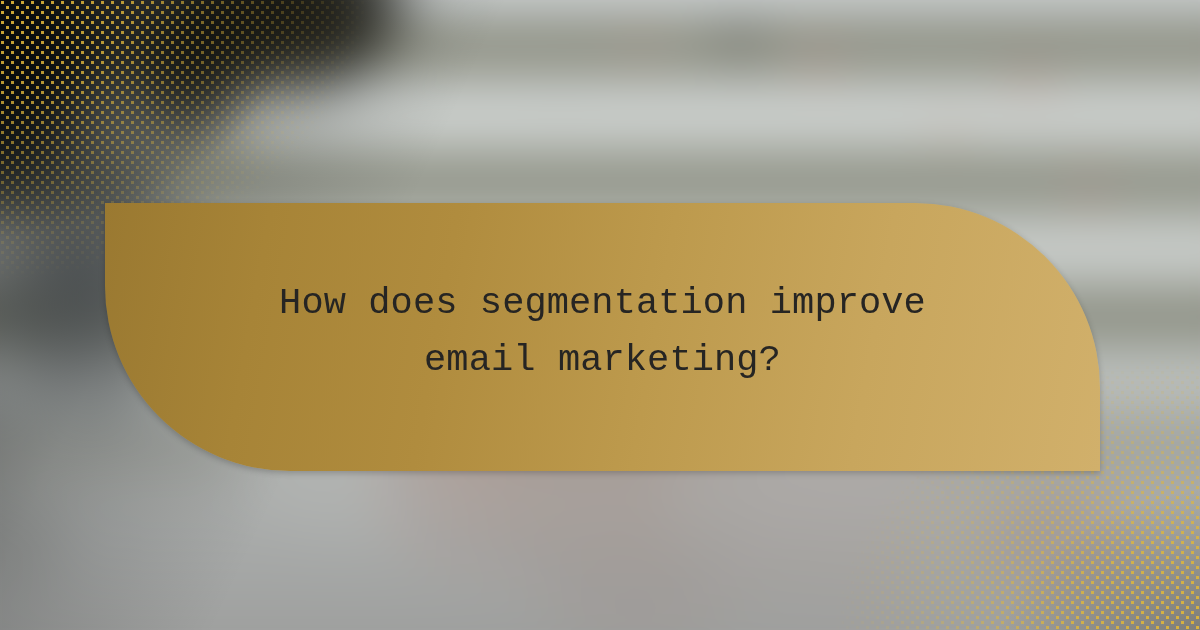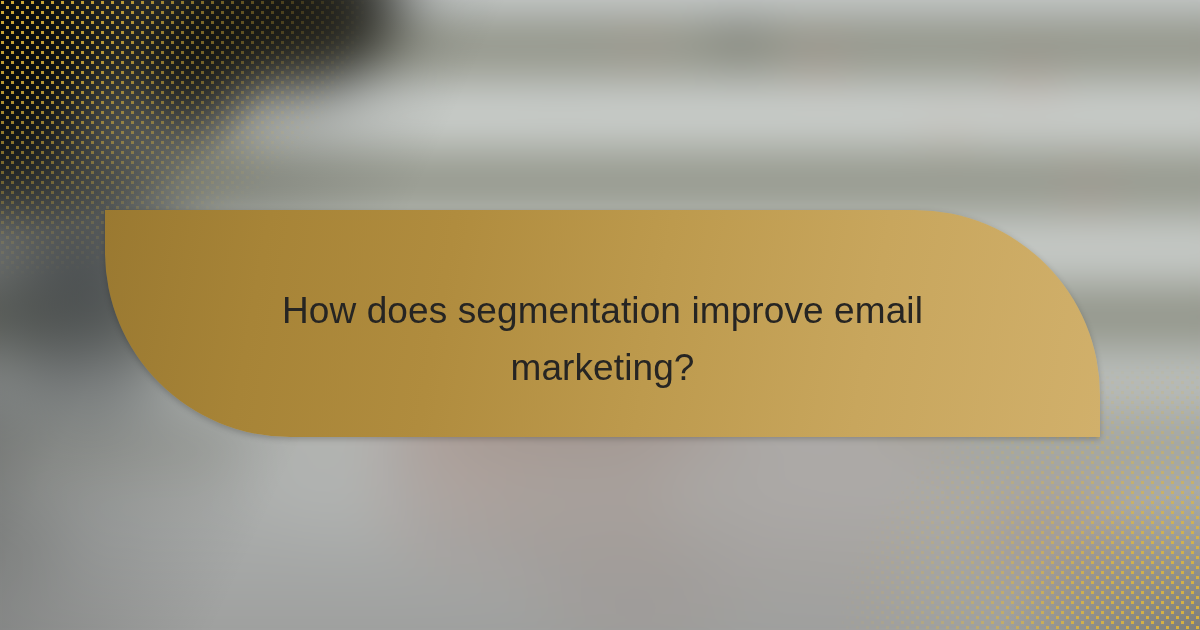--- a/index.html
+++ b/index.html
@@ -109,26 +109,27 @@
   .dots.br {
     bottom: -10px; right: -10px;
     -webkit-mask-image: radial-gradient(ellipse 430px 330px at 100% 100%, #000 0%, rgba(0,0,0,0.85) 32%, rgba(0,0,0,0.35) 62%, rgba(0,0,0,0) 88%);
     mask-image: radial-gradient(ellipse 430px 330px at 100% 100%, #000 0%, rgba(0,0,0,0.85) 32%, rgba(0,0,0,0.35) 62%, rgba(0,0,0,0) 88%);
   }
 
   
   .banner {
     position: absolute;
     left: 105px;
-    top: 210px;
+    top: 203px;
     width: 995px;
-    height: 227px;
+    height: 268px;
     background: linear-gradient(100deg, #9a7931 0%, #a78437 16%, #b08c3e 34%, #bd9a4d 55%, #c8a65d 76%, #d1b06b 100%);
     border-radius: 0px 185px 0px 185px;
     box-shadow: 0 2px 6px rgba(0,0,0,0.22);
+    font-family: Liberation Mono, monospace;
   }
 
   .banner-text {
     position: absolute;
     left: 0;
     right: 0;
     top: 72px;
     text-align: center;
     color: #262523;
     font-size: 37px;

